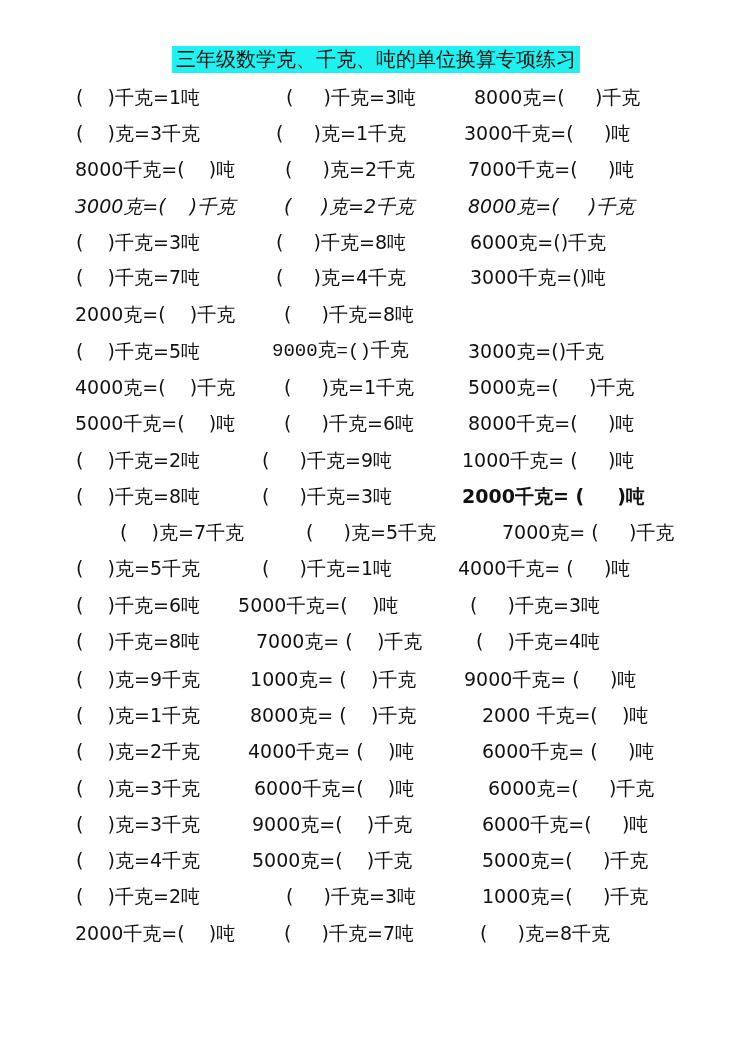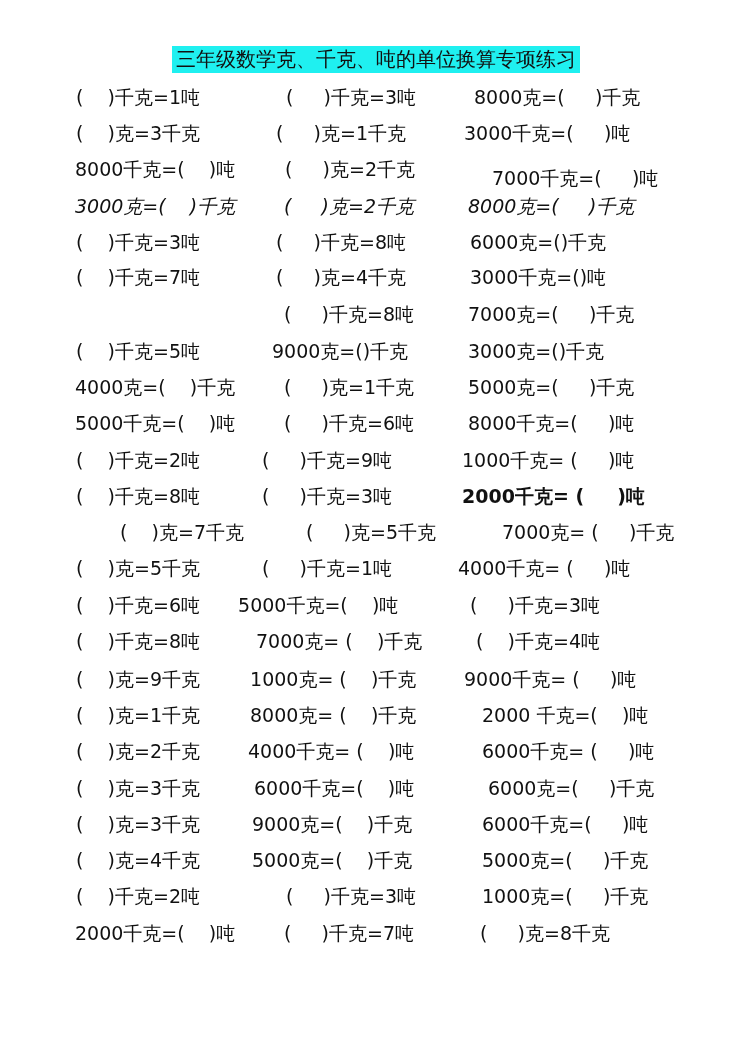--- a/index.html
+++ b/index.html
@@ -30,44 +30,44 @@
       <span class="cell" style="left: 474px;">8000克=(     )千克</span>
     </div>
     <div class="row" style="top: 118px;">
       <span class="cell" style="left: 76px;">(    )克=3千克</span>
       <span class="cell" style="left: 276px;">(     )克=1千克</span>
       <span class="cell" style="left: 464px;">3000千克=(     )吨</span>
     </div>
     <div class="row" style="top: 154px;">
       <span class="cell" style="left: 75px;">8000千克=(    )吨</span>
       <span class="cell" style="left: 285px;">(     )克=2千克</span>
-      <span class="cell" style="left: 492px; margin-top: 9px;">7000千克=(     )吨</span>
+      <span class="cell" style="left: 468px;">7000千克=(     )吨</span>
     </div>
     <div class="row" style="top: 191px; font-style: italic;">
       <span class="cell" style="left: 75px;">3000克=(    )千克</span>
       <span class="cell" style="left: 284px;">(     )克=2千克</span>
       <span class="cell" style="left: 468px;">8000克=(     )千克</span>
     </div>
     <div class="row" style="top: 227px;">
       <span class="cell" style="left: 76px;">(    )千克=3吨</span>
       <span class="cell" style="left: 276px;">(     )千克=8吨</span>
       <span class="cell" style="left: 470px;">6000克=()千克</span>
     </div>
     <div class="row" style="top: 262px;">
       <span class="cell" style="left: 76px;">(    )千克=7吨</span>
       <span class="cell" style="left: 276px;">(     )克=4千克</span>
       <span class="cell" style="left: 470px;">3000千克=()吨</span>
     </div>
     <div class="row" style="top: 299px;">
+      <span class="cell" style="left: 75px;">2000克=(    )千克</span>
       <span class="cell" style="left: 284px;">(     )千克=8吨</span>
-      <span class="cell" style="left: 468px;">7000克=(     )千克</span>
     </div>
     <div class="row" style="top: 336px;">
       <span class="cell" style="left: 76px;">(    )千克=5吨</span>
-      <span class="cell" style="left: 272px;">9000克=()千克</span>
+      <span class="cell" style="left: 272px; font-family: Liberation Mono, monospace;">9000克=()千克</span>
       <span class="cell" style="left: 468px;">3000克=()千克</span>
     </div>
     <div class="row" style="top: 372px;">
       <span class="cell" style="left: 75px;">4000克=(    )千克</span>
       <span class="cell" style="left: 284px;">(     )克=1千克</span>
       <span class="cell" style="left: 468px;">5000克=(     )千克</span>
     </div>
     <div class="row" style="top: 408px;">
       <span class="cell" style="left: 75px;">5000千克=(    )吨</span>
       <span class="cell" style="left: 284px;">(     )千克=6吨</span>

